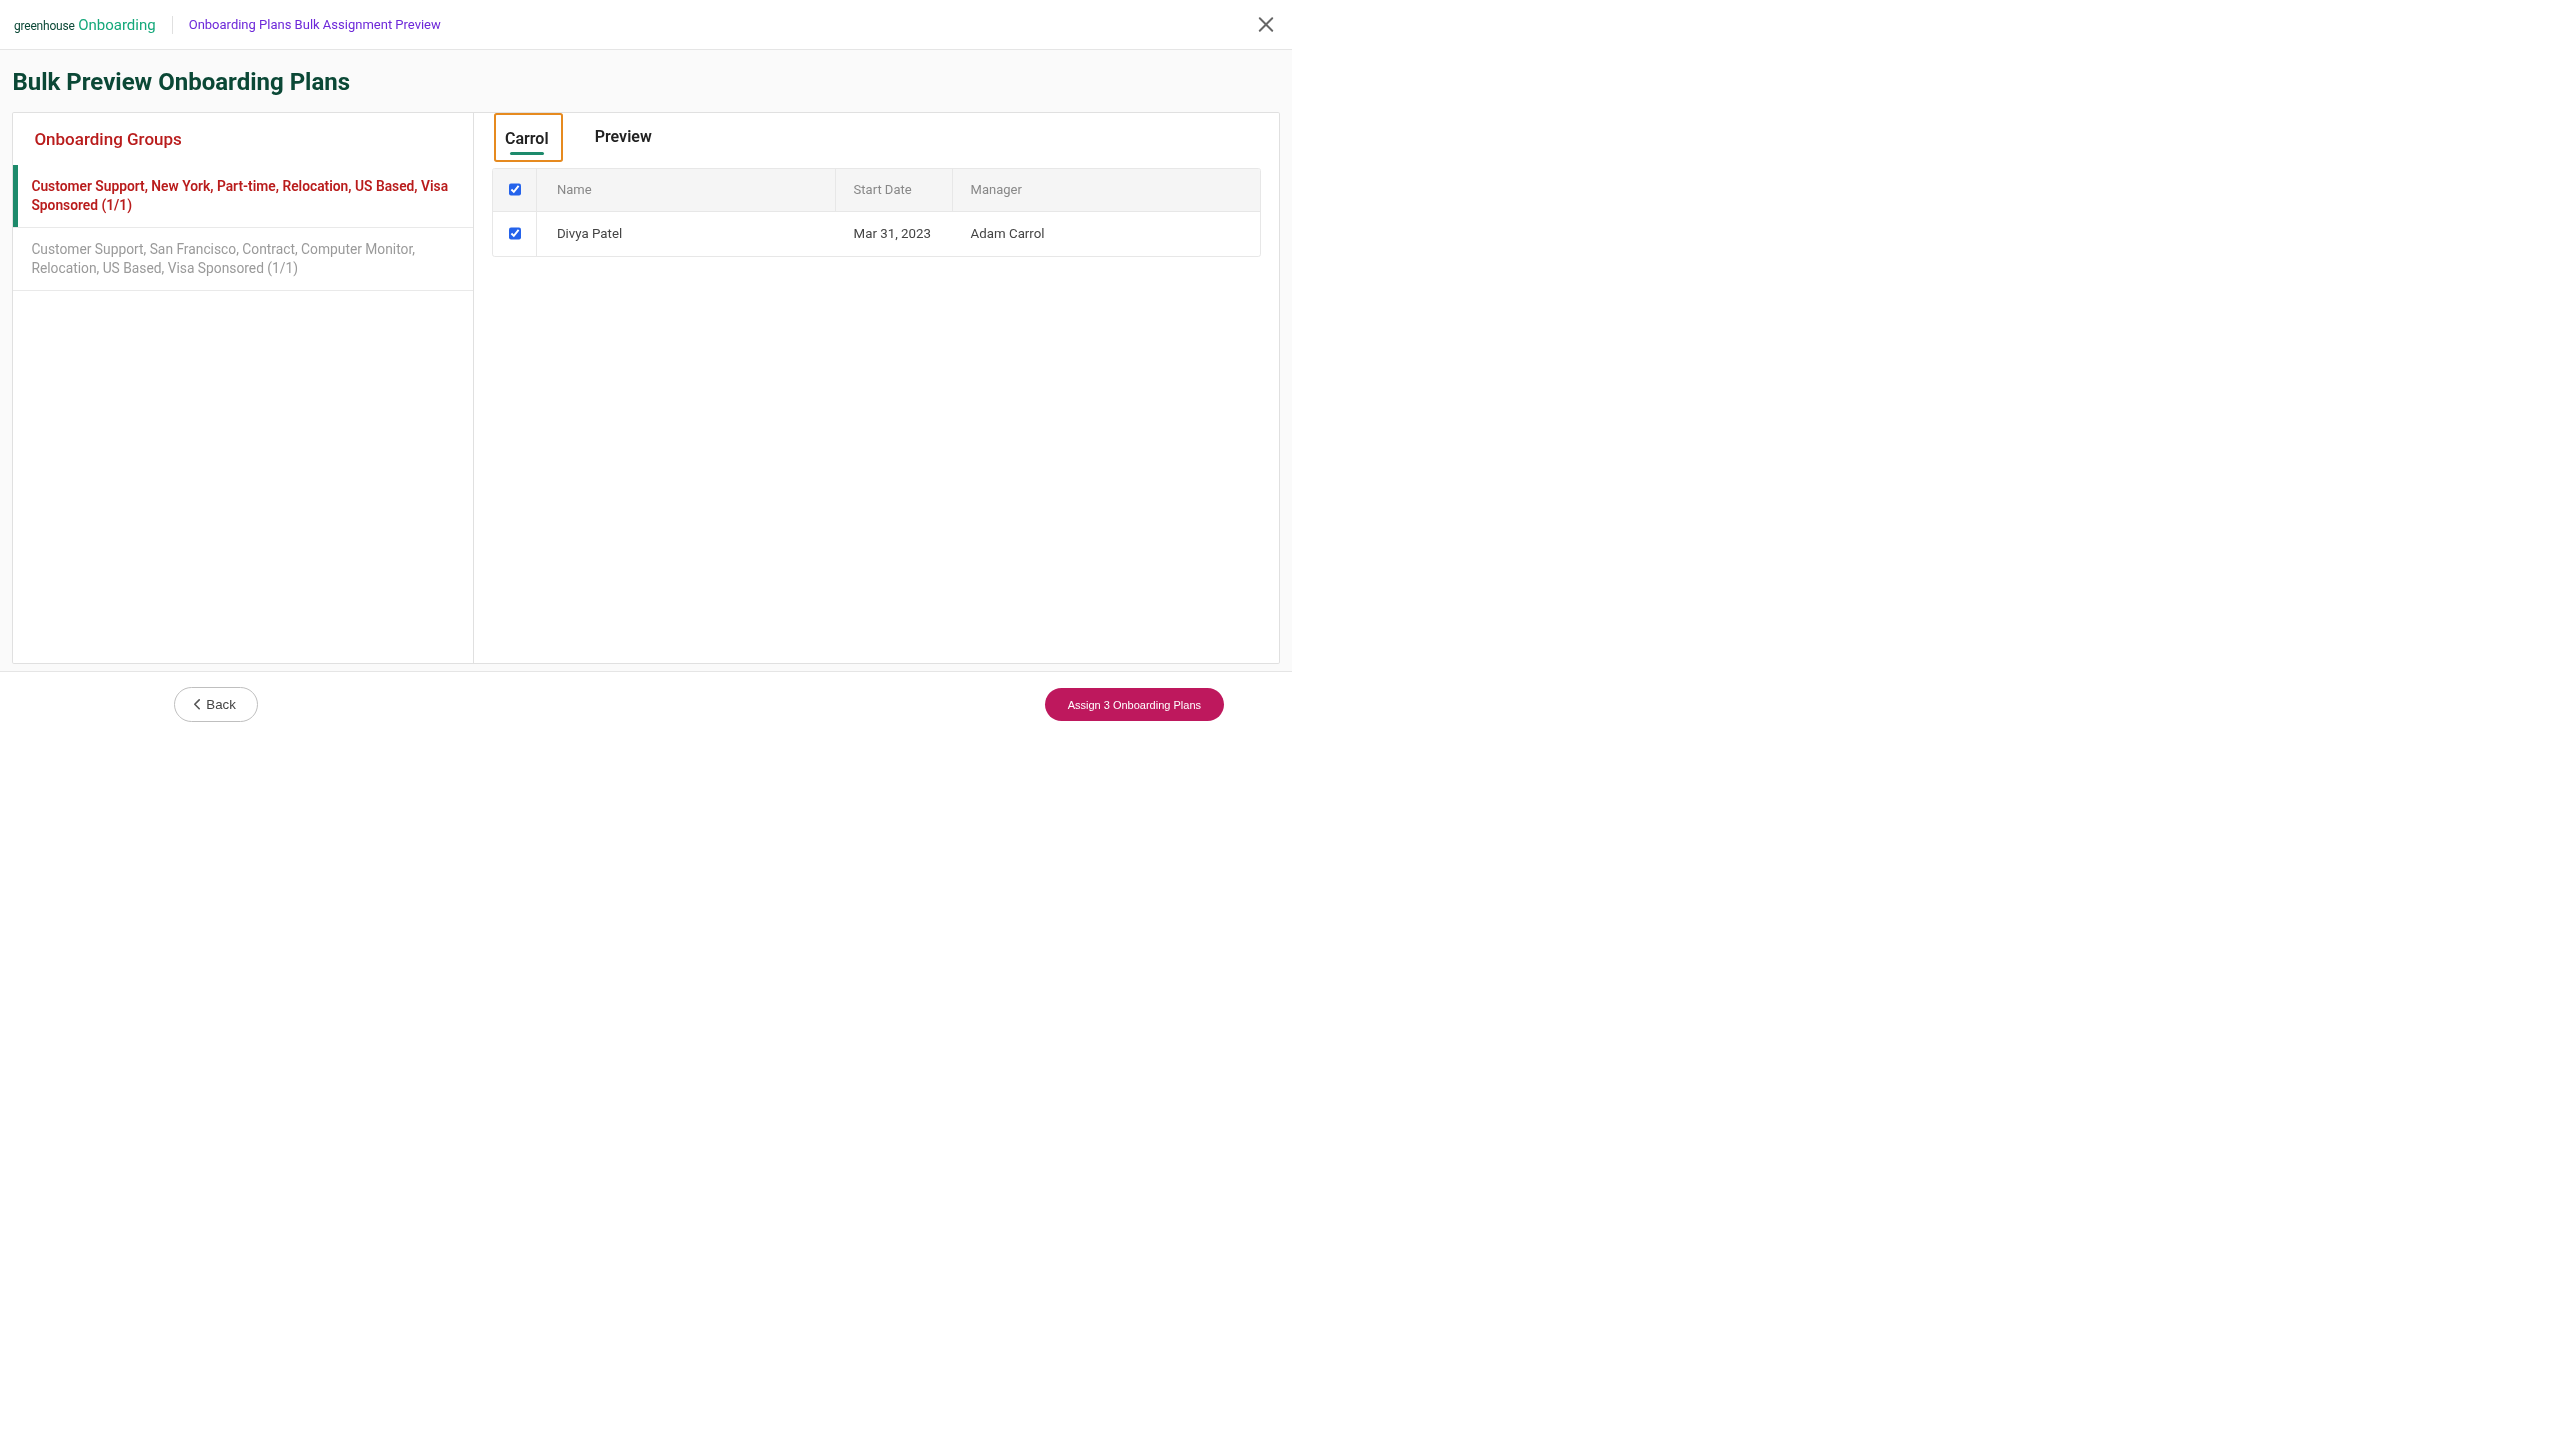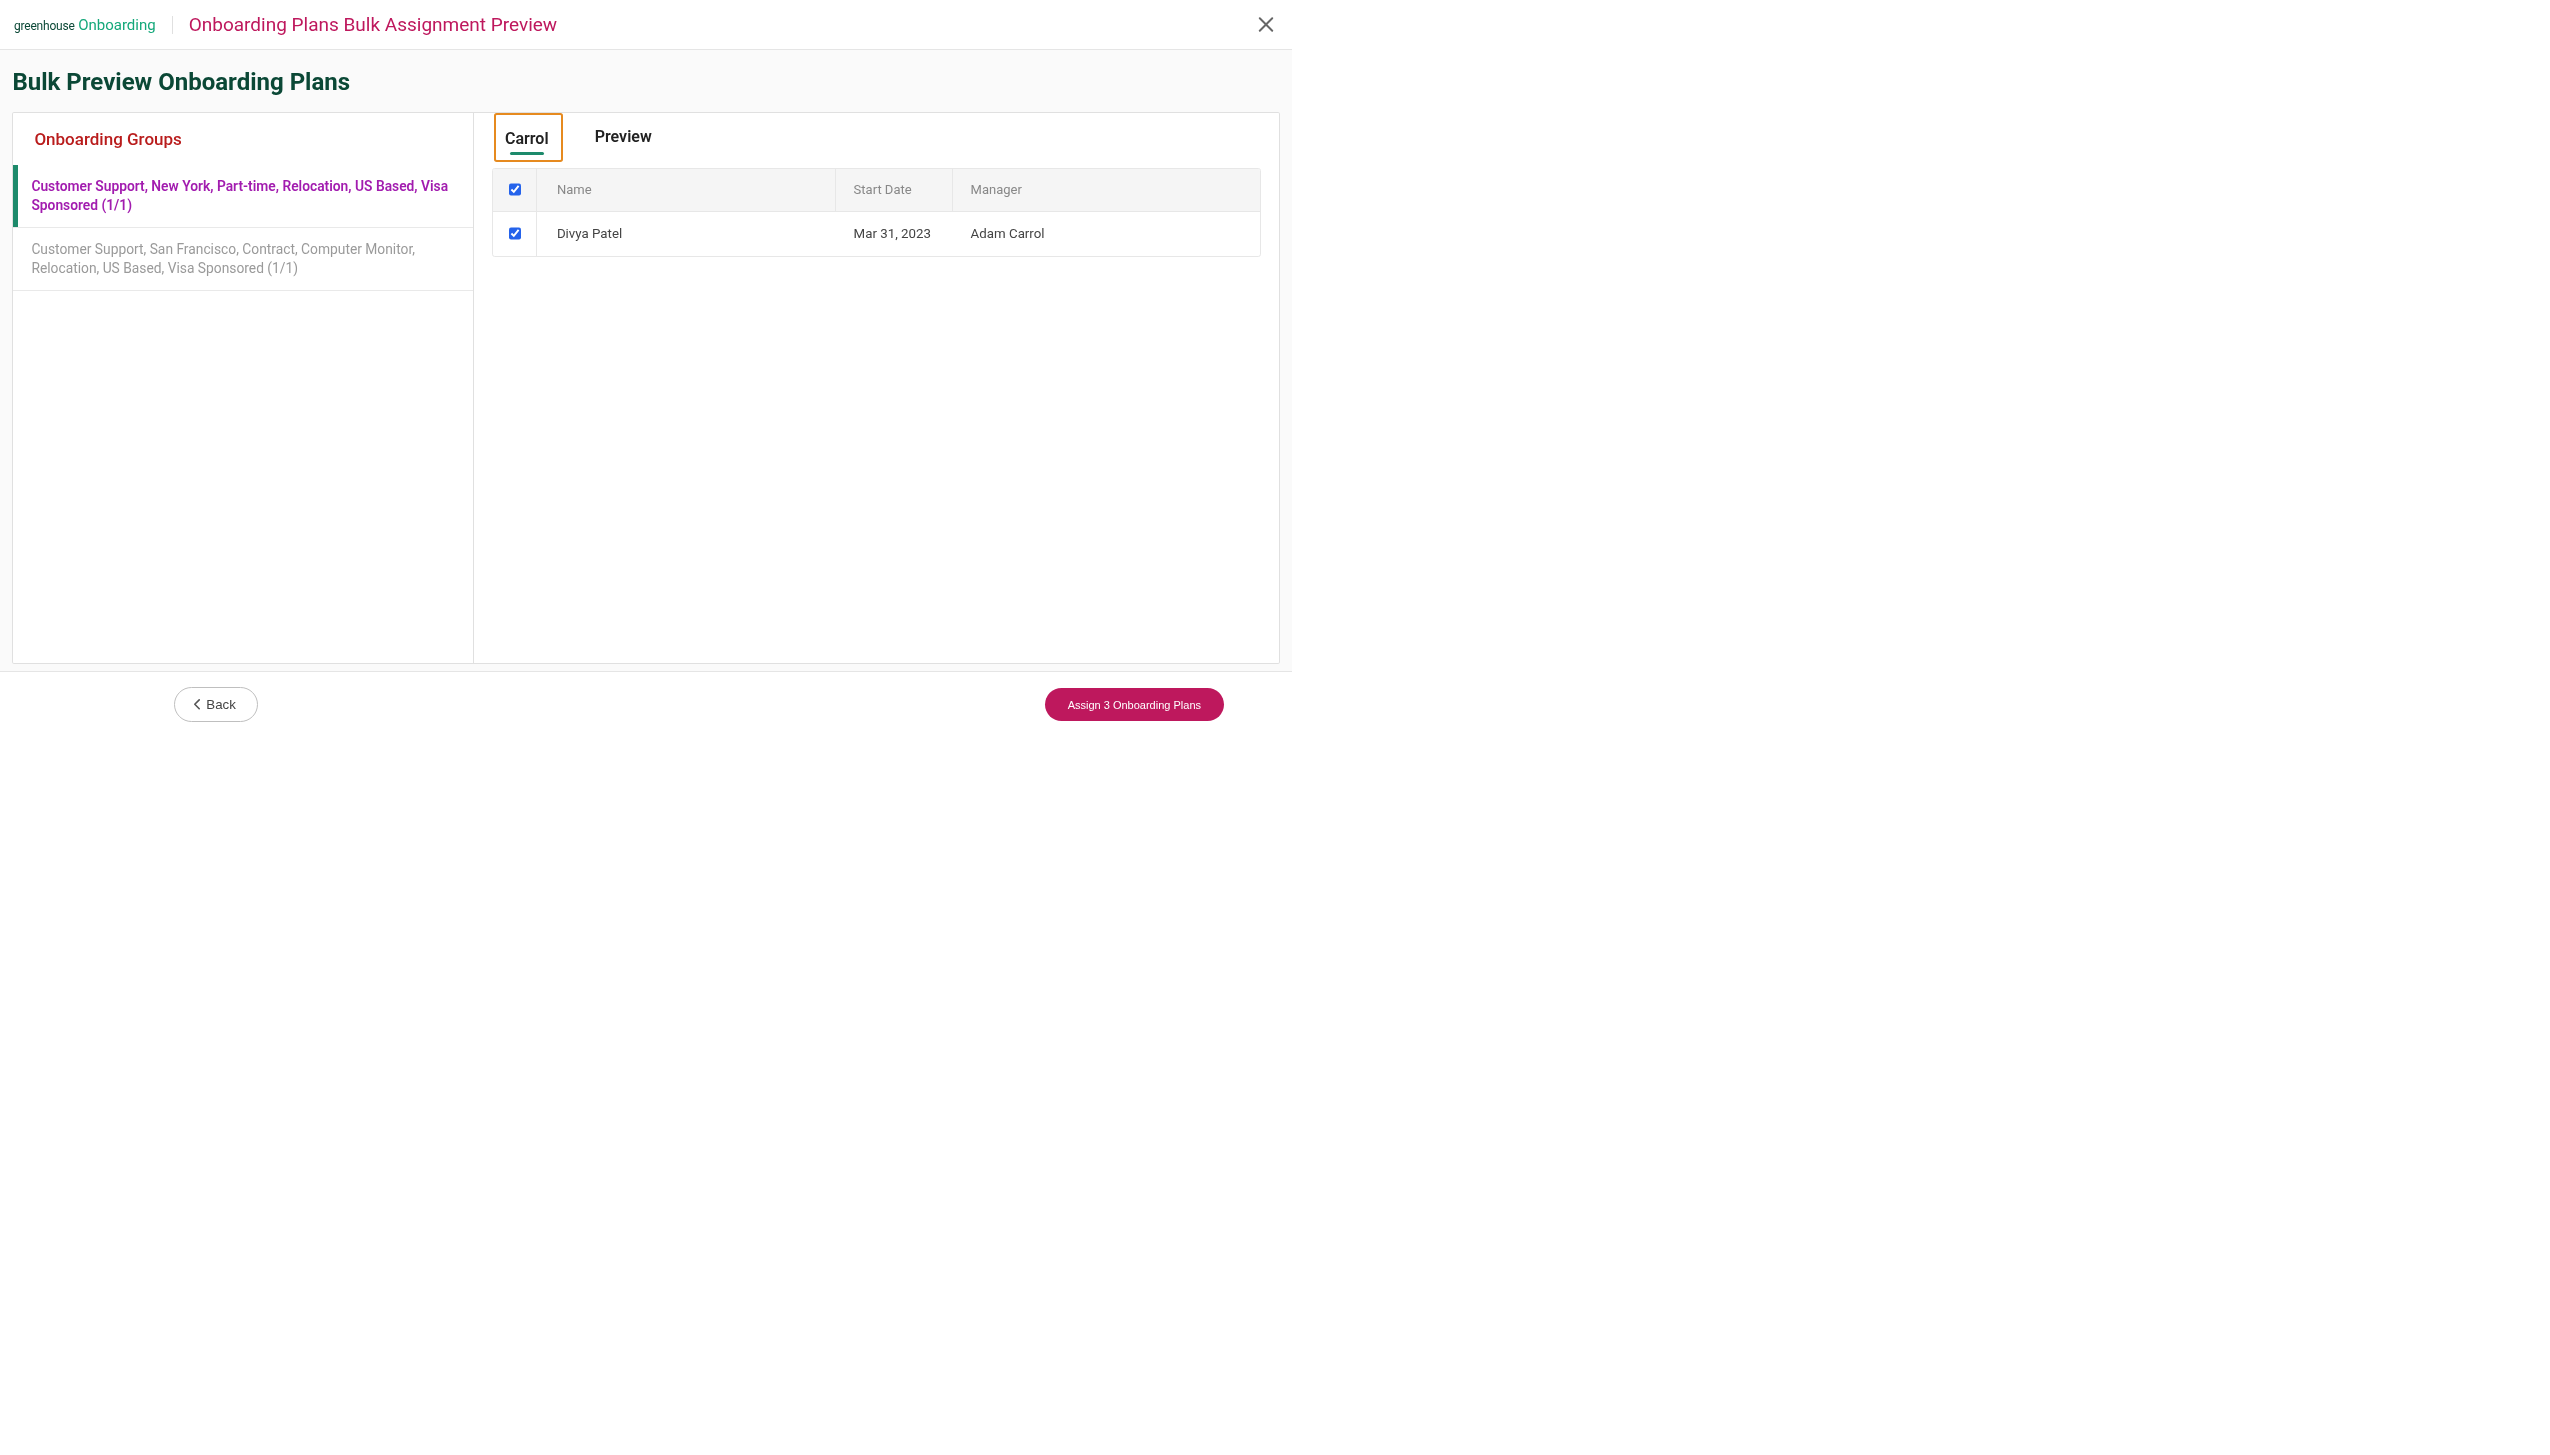--- a/index.html
+++ b/index.html
@@ -37,22 +37,22 @@
     font-size: 12px;
     letter-spacing: -0.2px;
   }
   .logo-ob {
     color: #14a87a;
     font-weight: 400;
     font-size: 15px;
     margin-left: 3.5px;
   }
   .header-title {
-    color: #be185d;
-    font-size: 19px;
+    color: #6d28d9;
+    font-size: 13px;
     font-weight: 400;
   }
   .close-btn {
     position: absolute;
     right: 16px;
     top: 50%;
     transform: translateY(-50%);
     width: 21px;
     height: 21px;
     display: flex;
@@ -97,21 +97,21 @@
     font-size: 13.8px;
     line-height: 1.35;
     color: #9a9a9a;
     cursor: pointer;
     position: relative;
   }
   .group-item:first-of-type {
     border-top: 0.9px solid #e9e9e9;
   }
   .group-item.active {
-    color: #a21caf;
+    color: #b91c1c;
     font-weight: 600;
     padding-left: 18px;
   }
   .group-item.active::before {
     content: "";
     position: absolute;
     left: 0;
     top: 0;
     bottom: 0;
     width: 4.4px;

